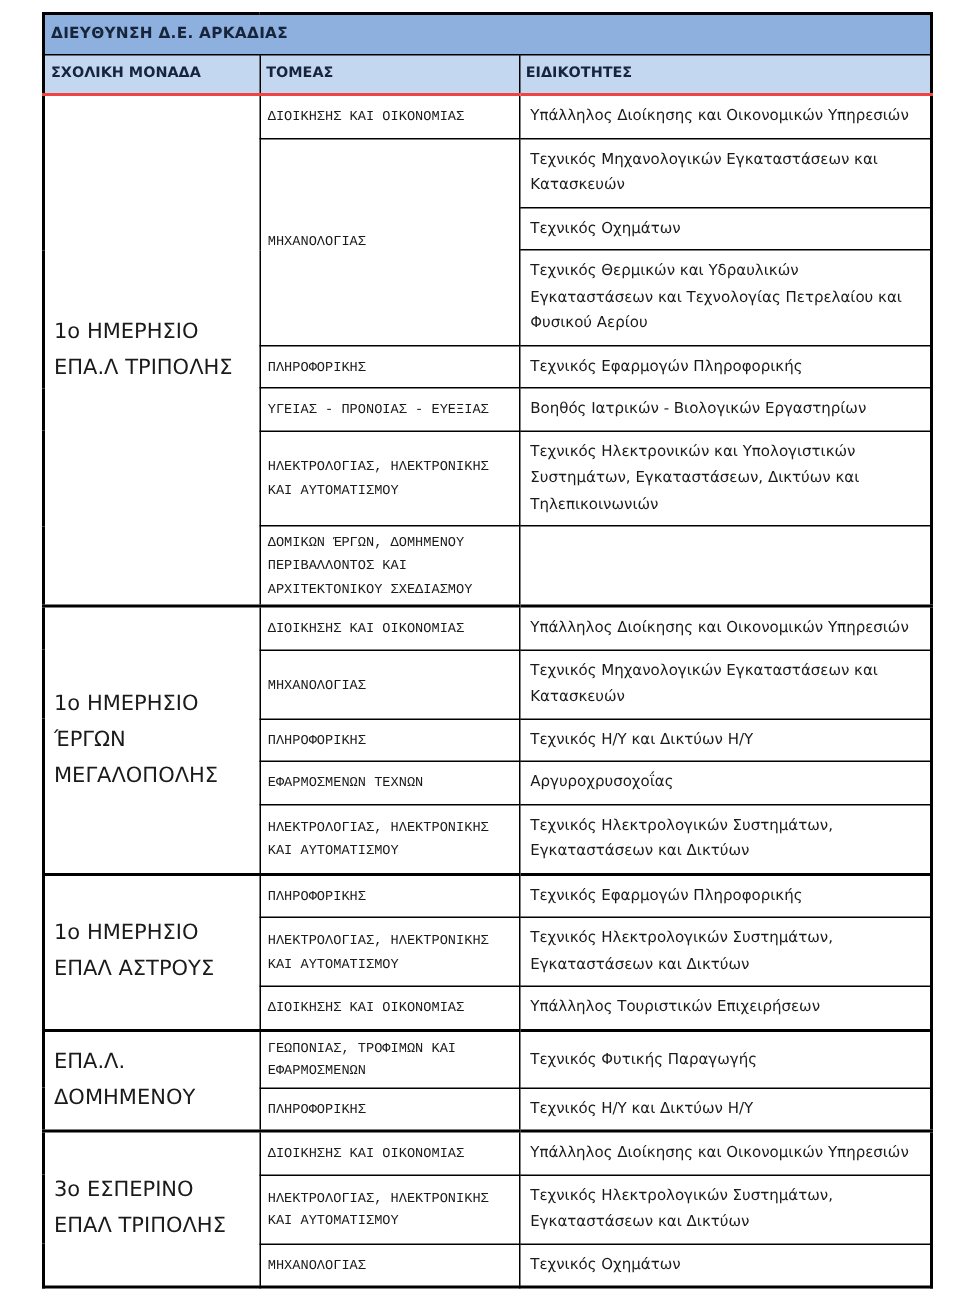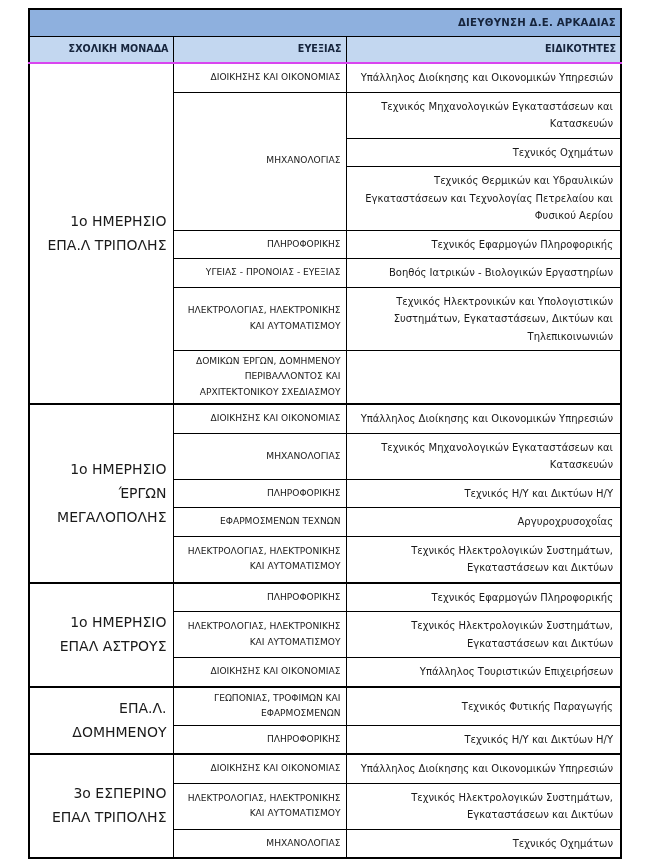--- a/index.html
+++ b/index.html
@@ -28,21 +28,21 @@
     table-layout: fixed;
     border: 2px solid #000000;
   }
   col.c1 { width: 144px; }
   col.c2 { width: 173px; }
   col.c3 { width: 275px; }
 
   td, th {
     border: 1px solid #000000;
     padding: 3px 4px;
-    text-align: right;
+    text-align: left;
     vertical-align: middle;
     font-size: 9.3px;
     line-height: 1.55;
     word-wrap: break-word;
   }
 
   
   tr.title-row th {
     background: #8EB0DE;
     font-weight: bold;
@@ -66,54 +66,55 @@
   td.unit {
     font-size: 14px;
     line-height: 1.7;
     padding: 4px 6px;
   }
   
   td.sector {
     font-size: 9.1px;
     line-height: 1.7;
     padding: 3px 5px;
+    font-family: Liberation Mono, monospace;
   }
   
   td.spec {
     font-size: 10px;
     line-height: 1.75;
     padding: 5px 7px;
   }
   td.spec.empty { padding: 0; }
 
   
   tr.block-start > td,
   tr.block-start > th {
     border-top: 2px solid #000000;
   }
   
-  tr.colhead-row th { border-bottom: 2px solid #d946ef; }
+  tr.colhead-row th { border-bottom: 2px solid #ef4444; }
 </style>
 </head>
 <body>
 
 <div class="page">
   <table class="sheet">
     <colgroup>
       <col class="c1">
         <col class="c2">
         <col class="c3">
     </colgroup>
     <thead>
       <tr class="title-row">
         <th colspan="3">ΔΙΕΥΘΥΝΣΗ Δ.Ε. ΑΡΚΑΔΙΑΣ</th>
       </tr>
       <tr class="colhead-row">
         <th>ΣΧΟΛΙΚΗ ΜΟΝΑΔΑ</th>
-        <th>ΕΥΕΞΙΑΣ</th>
+        <th>ΤΟΜΕΑΣ</th>
         <th>ΕΙΔΙΚΟΤΗΤΕΣ</th>
       </tr>
     </thead>
     <tbody id="table-body">
         <tr class="block-start">
           <td class="unit" rowspan="8">1ο ΗΜΕΡΗΣΙΟ ΕΠΑ.Λ ΤΡΙΠΟΛΗΣ</td>
           <td class="sector" rowspan="1">ΔΙΟΙΚΗΣΗΣ ΚΑΙ ΟΙΚΟΝΟΜΙΑΣ</td>
           <td class="spec">Υπάλληλος Διοίκησης και Οικονομικών Υπηρεσιών</td>
         </tr>
         <tr>

